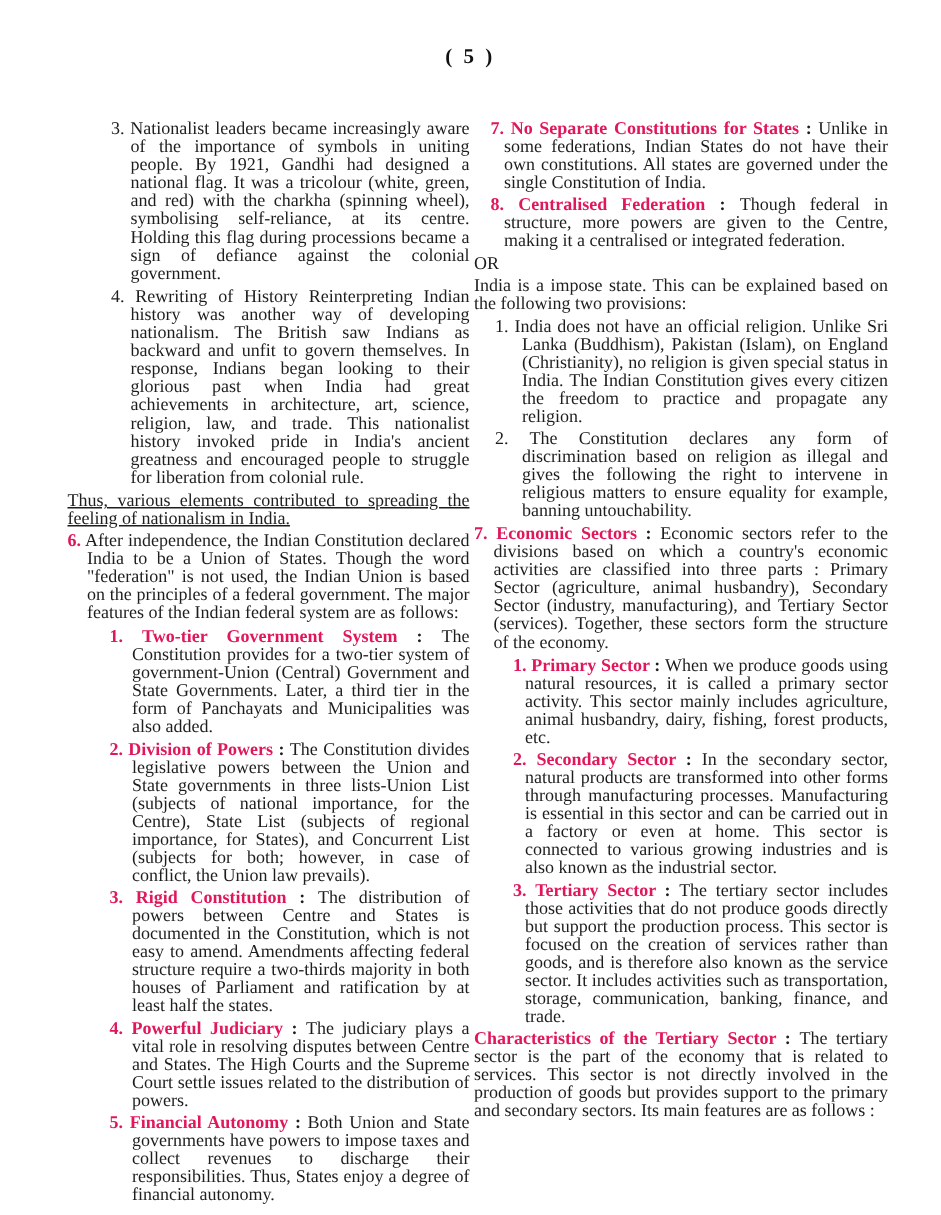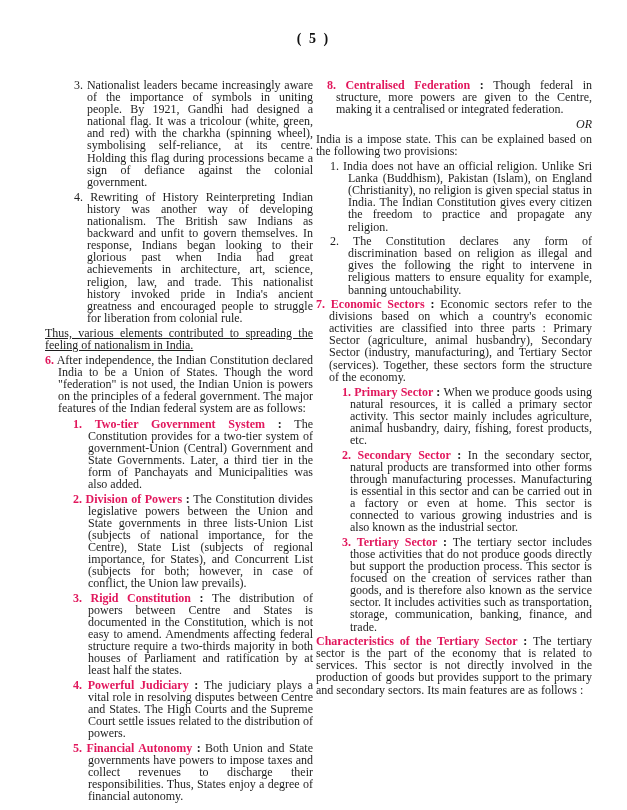--- a/index.html
+++ b/index.html
@@ -21,21 +21,21 @@
   .sub-item { padding-left:43px; text-indent:-15px; margin-bottom:2.5px !important; }
   .r-sub    { padding-left:20px; text-indent:-9px;  margin-bottom:2.5px !important; }
   .r-intro  { margin-left:17px; }
   .r-prov   { padding-left:32px; text-indent:-18px; margin-bottom:2.5px !important; }
   .r-sector { padding-left:34px; text-indent:-8px;  margin-bottom:2.5px !important; }
   .r-charfeat { padding-left:44px; text-indent:-14px; margin-bottom:2.5px !important; }
   .num      { }
   .num-red  { color:var(--accent); font-weight:700; }
   .head-red { color:var(--accent); font-weight:700; }
   .sep      { font-weight:700; color:#1d1d1d; }
-  .or-line  { text-align:right; font-style:italic; margin:1px 0 3px 0 !important; }
+  .or-line  { text-align:left; margin:1px 0 3px 0 !important; }
 </style>
 </head>
 <body>
 
 <div class="page">
 
   <div class="page-number">( 5 )</div>
 
   <div class="col col-left">
 
@@ -46,21 +46,21 @@
 
     <div class="para item34">
       <span class="num">4.</span>
       <span>Rewriting of History Reinterpreting Indian history was another way of developing nationalism. The British saw Indians as backward and unfit to govern themselves. In response, Indians began looking to their glorious past when India had great achievements in architecture, art, science, religion, law, and trade. This nationalist history invoked pride in India's ancient greatness and encouraged people to struggle for liberation from colonial rule.</span>
     </div>
 
     <div class="para concl">Thus, various elements contributed to spreading the feeling of nationalism in India.</div>
 
     <div class="para q-item">
       <span class="num num-red">6.</span>
-      <span>After independence, the Indian Constitution declared India to be a Union of States. Though the word "federation" is not used, the Indian Union is powers on the principles of a federal government. The major features of the Indian federal system are as follows:</span>
+      <span>After independence, the Indian Constitution declared India to be a Union of States. Though the word "federation" is not used, the Indian Union is based on the principles of a federal government. The major features of the Indian federal system are as follows:</span>
     </div>
 
     <div class="para sub-item">
       <span class="num num-red">1.</span>
       <span class="head-red">Two-tier Government System</span><span class="sep"> : </span><span>The Constitution provides for a two-tier system of government-Union (Central) Government and State Governments. Later, a third tier in the form of Panchayats and Municipalities was also added.</span>
     </div>
 
     <div class="para sub-item">
       <span class="num num-red">2.</span>
       <span class="head-red">Division of Powers</span><span class="sep"> : </span><span>The Constitution divides legislative powers between the Union and State governments in three lists-Union List (subjects of national importance, for the Centre), State List (subjects of regional importance, for States), and Concurrent List (subjects for both; however, in case of conflict, the Union law prevails).</span>
@@ -79,20 +79,24 @@
     <div class="para sub-item">
       <span class="num num-red">5.</span>
       <span class="head-red">Financial Autonomy</span><span class="sep"> : </span><span>Both Union and State governments have powers to impose taxes and collect revenues to discharge their responsibilities. Thus, States enjoy a degree of financial autonomy.</span>
     </div>
 
 
   </div>
 
   <div class="col col-right">
 
+    <div class="para r-sub">
+      <span class="num num-red">7.</span>
+      <span class="head-red">No Separate Constitutions for States</span><span class="sep"> : </span><span>Unlike in some federations, Indian States do not have their own constitutions. All states are governed under the single Constitution of India.</span>
+    </div>
 
     <div class="para r-sub">
       <span class="num num-red">8.</span>
       <span class="head-red">Centralised Federation</span><span class="sep"> : </span><span>Though federal in structure, more powers are given to the Centre, making it a centralised or integrated federation.</span>
     </div>
 
     <div class="para or-line">OR</div>
 
     <div class="para r-intro">India is a impose state. This can be explained based on the following two provisions:</div>
 

